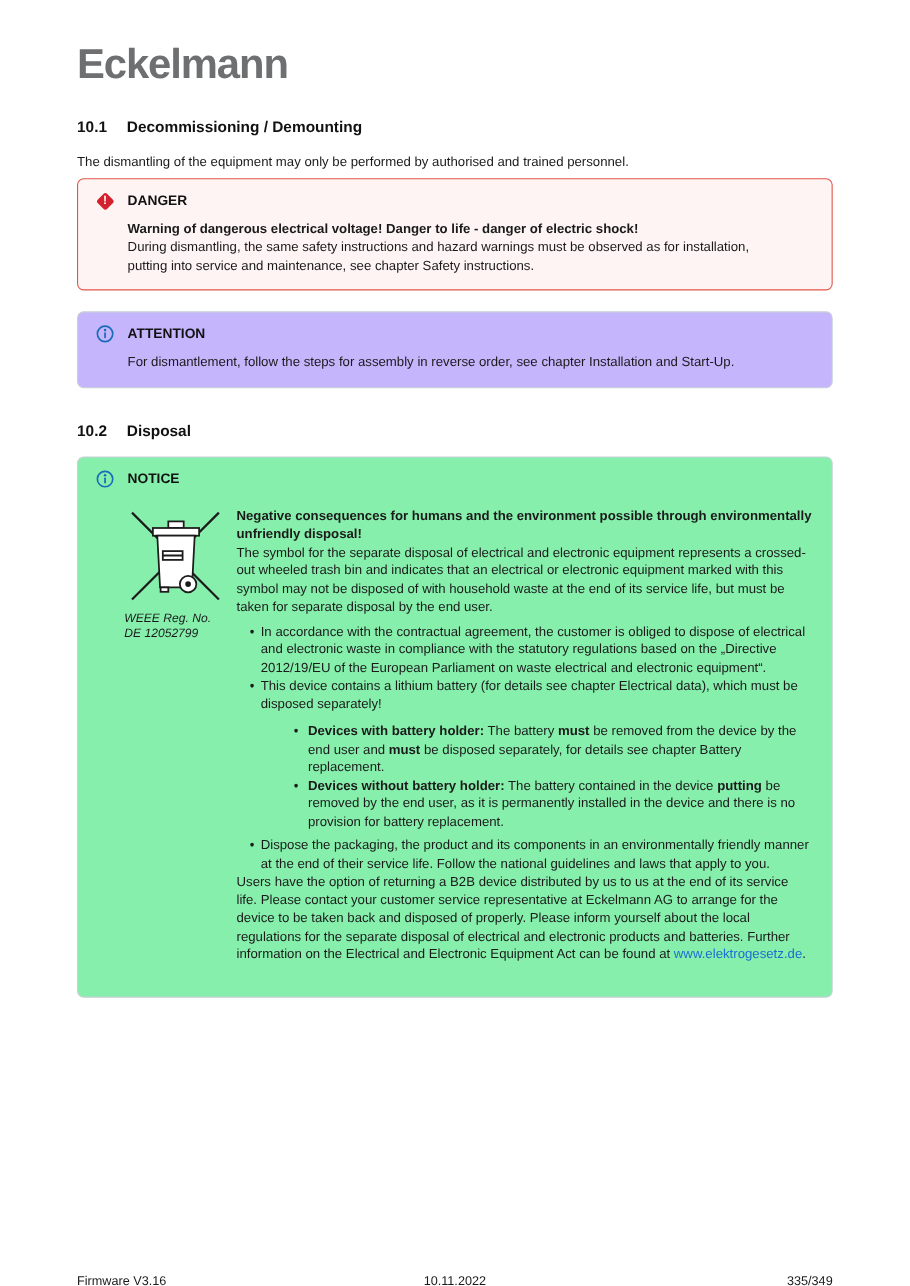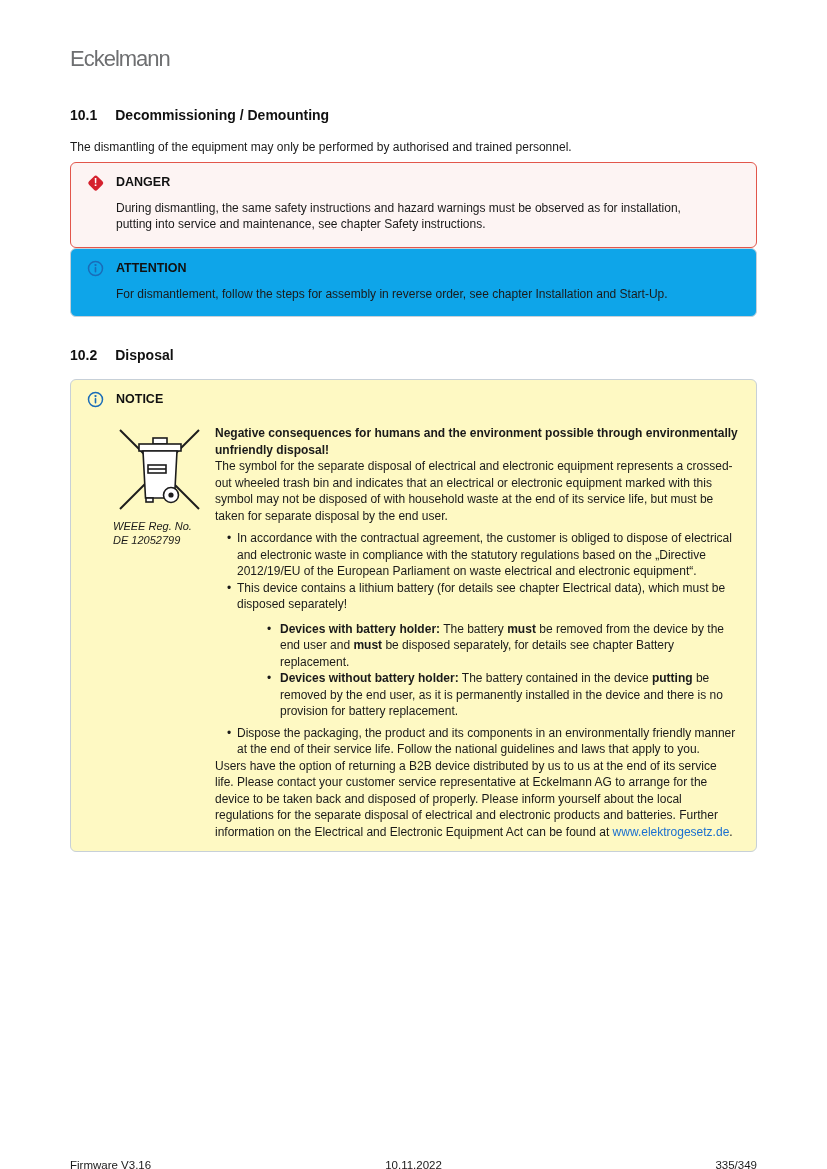--- a/index.html
+++ b/index.html
@@ -8,41 +8,41 @@
     width:827px; height:1169px; position:relative; overflow:hidden;
     font-family:"Liberation Sans", sans-serif;
     color:var(--text, #1a1a1a);
     font-size:12px; line-height:16.5px;
   }
   .page { width:827px; height:1169px; position:relative; }
   .content { padding:0 70px; }
 
   .logo {
     margin-top:40px;
-    font-size:22px; font-weight:normal; line-height:38px;
+    font-size:38px; font-weight:bold; line-height:38px;
     color:var(--logo, #6e6f71); letter-spacing:-1px;
   }
 
   .h1 { margin-top:33px; font-size:15px; font-weight:bold; line-height:18px; color:#111; }
   .h1 .num { margin-right:7px; }
   .h2 { font-size:14px; font-weight:bold; line-height:17px; color:#111; }
   .h2.first { margin-top:29px; }
   .h2.second { margin-top:30px; }
   .h2 .num { margin-right:18px; }
 
   .intro { margin-top:15px; }
 
   .alert { border-radius:6px; padding:11px 18px 14px 16px; }
   .alert.danger {
     margin-top:6px;
     border:1.5px solid var(--danger_border, #e2564b);
     background:var(--danger_bg, #fdf4f3);
   }
-  .alert.attention { margin-top:0; border:1px solid var(--box_border, #c7d0d8); background:#0ea5e9; }
-  .alert.notice { margin-top:15px; border:1px solid var(--box_border, #c7d0d8); background:#fef9c3; padding-bottom:11px; }
+  .alert.attention { margin-top:19px; border:1px solid var(--box_border, #c7d0d8); background:#c4b5fd; }
+  .alert.notice { margin-top:15px; border:1px solid var(--box_border, #c7d0d8); background:#86efac; padding-bottom:30px; }
 
   .alert-head { display:flex; align-items:center; }
   .alert-label { font-size:12.5px; font-weight:bold; margin-left:12px; color:#111; }
 
   
   .diamond-wrap { position:relative; width:17px; height:17px; flex:0 0 17px; }
   .diamond {
     position:absolute; left:3px; top:3px; width:11.5px; height:11.5px;
     background:var(--danger_icon, #d5212e); border-radius:2.5px; transform:rotate(45deg);
   }
@@ -108,20 +108,21 @@
 
     <div class="alert danger">
       <div class="alert-head">
         <span class="diamond-wrap">
           <span class="diamond"></span>
           <span class="diamond-ex">!</span>
         </span>
         <span class="alert-label">DANGER</span>
       </div>
       <div class="alert-body">
+        <div class="bold">Warning of dangerous electrical voltage! Danger to life - danger of electric shock!</div>
         <div>During dismantling, the same safety instructions and hazard warnings must be observed as for installation, putting into service and maintenance, see chapter Safety instructions.</div>
       </div>
     </div>
 
     <div class="alert attention">
       <div class="alert-head">
         <svg class="info-svg" viewBox="0 0 17 17">
           <circle class="ring" cx="8.5" cy="8.5" r="7"></circle>
           <circle class="mark" cx="8.5" cy="5.1" r="1.15"></circle>
           <rect class="mark" x="7.7" y="7.1" width="1.6" height="5.4" rx="0.7"></rect>

